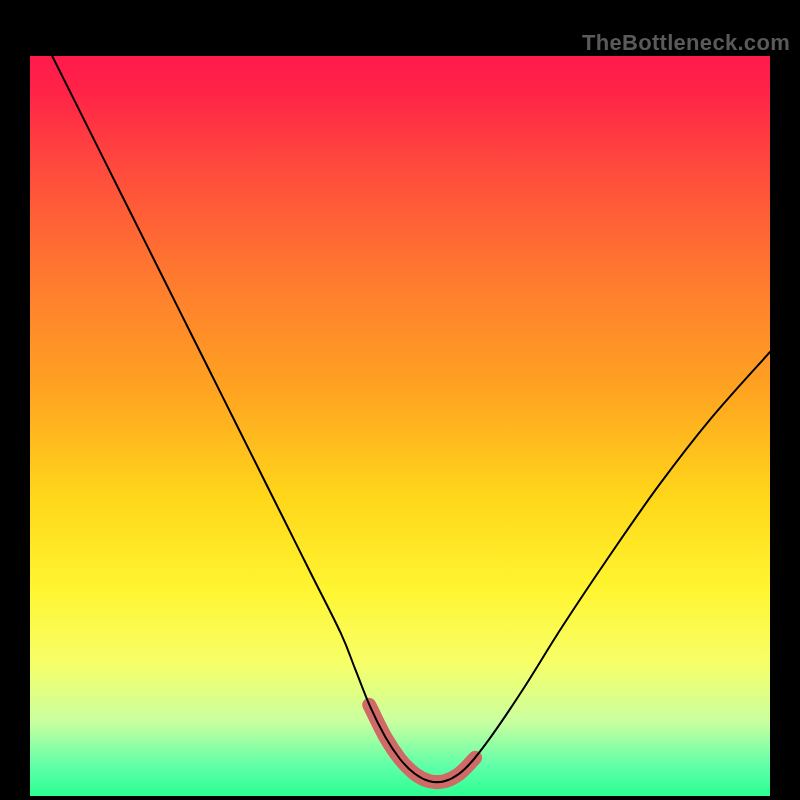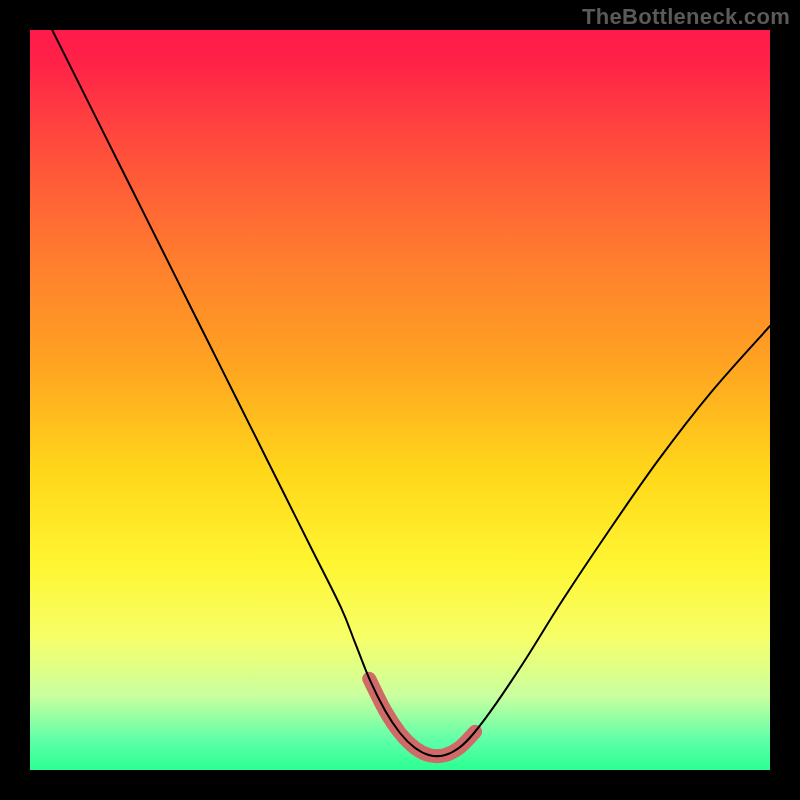--- a/index.html
+++ b/index.html
@@ -9,20 +9,21 @@
     height: 800px;
     overflow: hidden;
     background: #000;
     font-family: Arial, Helvetica, sans-serif;
   }
   .frame {
     position: relative;
     width: 800px;
     height: 712px;
     background: #000;
+    margin-top: 26px;
   }
   .watermark {
     position: absolute;
     top: 4px;
     right: 10px;
     color: #5a5a5a;
     font-size: 22px;
     font-weight: 600;
     letter-spacing: 0.3px;
     z-index: 5;

